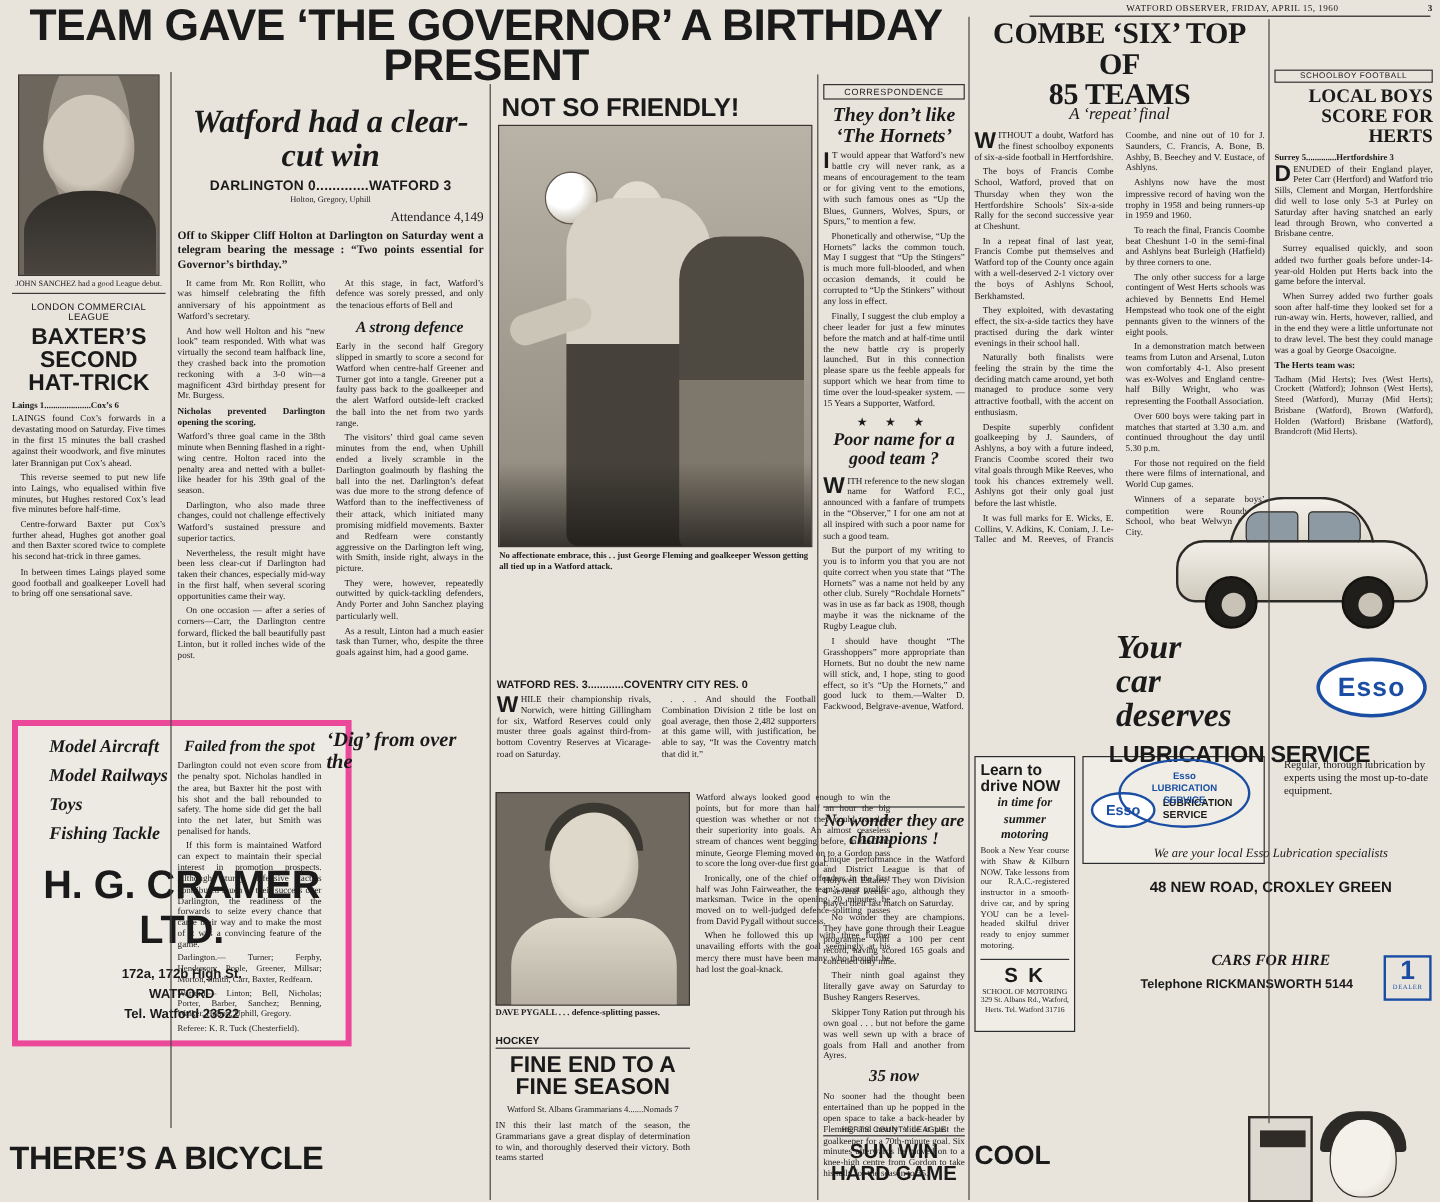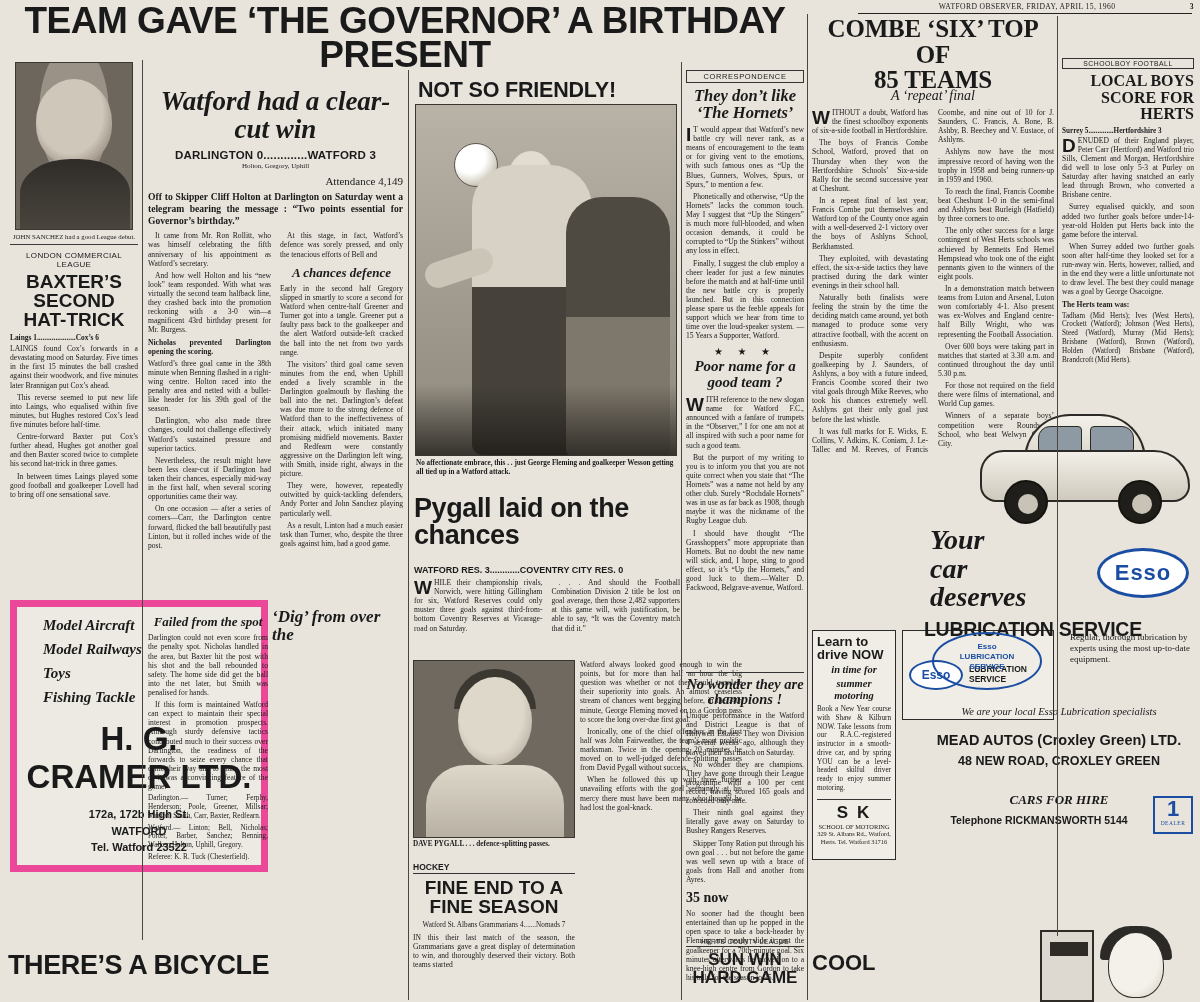--- a/index.html
+++ b/index.html
@@ -65,22 +65,22 @@
     font-family:"Liberation Sans", sans-serif; font-size:8px;
     letter-spacing:.3px; margin-top:6px;
   }
   .hd-baxter {
     font-family:"Liberation Sans", sans-serif; font-weight:bold;
     font-size:19px; line-height:1.0; text-align:center; margin:3px 0 4px;
   }
   .score-line { font-size:7.4px; font-weight:bold; margin:2px 0; }
 
   .ad-cramer {
-    position:absolute; left:10px; top:600px; width:258px; height:272px;
-    border:7px solid #ec4899; background:#eceae2;
+    position:absolute; left:10px; top:600px; width:283px; height:272px;
+    border:5px solid #ec4899; background:#eceae2;
     padding:10px 8px 6px;
   }
   .ad-cramer .itm {
     font-family:"Liberation Serif", serif; font-style:italic; font-weight:bold;
     font-size:15px; margin:0 0 7px 18px;
   }
   .ad-cramer .nm {
     font-family:"Liberation Sans", sans-serif; font-weight:bold;
     font-size:33px; text-align:center; margin:14px 0 10px;
   }
@@ -176,21 +176,21 @@
     font-family:"Liberation Serif", serif; font-style:italic; font-weight:bold;
     font-size:16.5px; line-height:1.03; text-align:center; margin-bottom:4px;
   }
   .stars { text-align:center; font-size:10px; letter-spacing:6px; margin:6px 0 2px; }
   .corr-hd2 { font-family:"Liberation Serif",serif; font-style:italic; font-weight:bold;
     font-size:15px; line-height:1.05; text-align:center; margin:2px 0 4px; }
 
   .nowonder { position:absolute; left:686px; top:672px; width:118px; border-top:1px solid #333; padding-top:4px; }
   .nw-hd { font-family:"Liberation Serif",serif; font-style:italic; font-weight:bold;
     font-size:14.5px; line-height:1.04; text-align:center; margin-bottom:4px; }
-  .now35 { font-family:"Liberation Serif",serif; font-weight:bold; font-size:14px; text-align:left; margin:6px 0 3px; }
+  .now35 { font-family:"Liberation Serif",serif; font-style:italic; font-weight:bold; font-size:14px; text-align:center; margin:6px 0 3px; }
   .hcl { position:absolute; left:686px; top:938px; width:118px; }
   .hcl-tag { font-family:"Liberation Sans",sans-serif; font-size:6.6px; letter-spacing:.4px; border-bottom:1px solid #333; padding-bottom:1px; }
   .sunwin { font-family:"Liberation Sans",sans-serif; font-weight:bold; font-size:17px; line-height:1.05; text-align:center; margin-top:4px; }
 
   
   .combe {
     position:absolute; left:812px; top:16px; width:242px;
     font-family:"Liberation Serif", serif; font-weight:bold; font-size:25px;
     line-height:1.02; text-align:center; letter-spacing:-0.2px;
   }
@@ -339,21 +339,21 @@
     <div class="intro" style="font-weight:bold;">Off to Skipper Cliff Holton at Darlington on Saturday went a telegram bearing the message : “Two points essential for Governor’s birthday.”</div>
     <div class="body-txt" style="margin-top:4px; column-count:2; column-gap:9px;">
       <p>It came from Mr. Ron Rollitt, who was himself celebrating the fifth anniversary of his appointment as Watford’s secretary.</p>
       <p>And how well Holton and his “new look” team responded. With what was virtually the second team halfback line, they crashed back into the promotion reckoning with a 3-0 win—a magnificent 43rd birthday present for Mr. Burgess.</p>
       <p class="noind" style="font-weight:bold">Nicholas prevented Darlington opening the scoring.</p>
       <p class="noind">Watford’s three goal came in the 38th minute when Benning flashed in a right-wing centre. Holton raced into the penalty area and netted with a bullet-like header for his 39th goal of the season.</p>
       <p>Darlington, who also made three changes, could not challenge effectively Watford’s sustained pressure and superior tactics.</p>
       <p>Nevertheless, the result might have been less clear-cut if Darlington had taken their chances, especially mid-way in the first half, when several scoring opportunities came their way.</p>
       <p>On one occasion — after a series of corners—Carr, the Darlington centre forward, flicked the ball beautifully past Linton, but it rolled inches wide of the post.</p>
       <p>At this stage, in fact, Watford’s defence was sorely pressed, and only the tenacious efforts of Bell and</p>
-      <div class="xhead">A chances defence</div>
+      <div class="xhead">A strong defence</div>
       <p class="noind">Early in the second half Gregory slipped in smartly to score a second for Watford when centre-half Greener and Turner got into a tangle. Greener put a faulty pass back to the goalkeeper and the alert Watford outside-left cracked the ball into the net from two yards range.</p>
       <p>The visitors’ third goal came seven minutes from the end, when Uphill ended a lively scramble in the Darlington goalmouth by flashing the ball into the net. Darlington’s defeat was due more to the strong defence of Watford than to the ineffectiveness of their attack, which initiated many promising midfield movements. Baxter and Redfearn were constantly aggressive on the Darlington left wing, with Smith, inside right, always in the picture.</p>
       <p>They were, however, repeatedly outwitted by quick-tackling defenders, Andy Porter and John Sanchez playing particularly well.</p>
       <p>As a result, Linton had a much easier task than Turner, who, despite the three goals against him, had a good game.</p>
     </div>
   </div>
 
   <div class="col2b">
     <div class="xhead">Failed from the spot</div>
     <div class="body-txt">
@@ -373,21 +373,20 @@
   <div class="photo-action">
     <div class="pa-ball"></div>
     <div class="pa-head1"></div>
     <div class="pa-fig1"></div>
     <div class="pa-fig2"></div>
     <div class="pa-arm"></div>
     <div class="pa-dark"></div>
   </div>
   <div class="photo-cap">No affectionate embrace, this . .  just George Fleming and goalkeeper Wesson getting all tied up in a Watford attack.</div>
 
-  <div class="pygall">Pygall laid on the chances</div>
   <div class="res-line">WATFORD RES. 3............COVENTRY CITY RES. 0</div>
 
   <div class="col-mid-text">
     <div class="body-txt" style="column-count:2; column-gap:9px; height:76px;">
       <p class="noind dropcap">WHILE their championship rivals, Norwich, were hitting Gillingham for six, Watford Reserves could only muster three goals against third-from-bottom Coventry Reserves at Vicarage-road on Saturday.</p>
       <p>. . . And should the Football Combination Division 2 title be lost on goal average, then those 2,482 supporters at this game will, with justification, be able to say, “It was the Coventry match that did it.”</p>
     </div>
     <div class="body-txt" style="margin-top:2px; width:162px; position:absolute; left:166px; top:80px;">
       <p class="noind">Watford always looked good enough to win the points, but for more than half an hour the big question was whether or not they could translate their superiority into goals. An almost ceaseless stream of chances went begging before, in the 34th minute, George Fleming moved on to a Gordon pass to score the long over-due first goal.</p>
       <p>Ironically, one of the chief offenders in the first half was John Fairweather, the team’s most prolific marksman. Twice in the opening 20 minutes he moved on to well-judged defence-splitting passes from David Pygall without success.</p>
@@ -519,21 +518,20 @@
     <div class="esso-logo-big">Esso</div>
     <div class="lube-hd">LUBRICATION SERVICE</div>
     <div class="lube-oval">
       <div>Esso</div>
       <div>LUBRICATION</div>
       <div>SERVICE</div>
     </div>
     <div class="lube-body">Regular, thorough lubrication by experts using the most up-to-date equipment.</div>
     <div class="lube-italic">We are your local Esso Lubrication specialists</div>
     <div class="mead">
-      <div>MEAD AUTOS (Croxley Green) LTD.</div>
       <div class="sm">48 NEW ROAD, CROXLEY GREEN</div>
     </div>
     <div class="cars-hire">CARS FOR HIRE</div>
     <div class="tel">Telephone RICKMANSWORTH 5144</div>
     <div class="dealer-badge">
       <div class="one">1</div>
       <div class="dl">DEALER</div>
     </div>
   </div>
 

